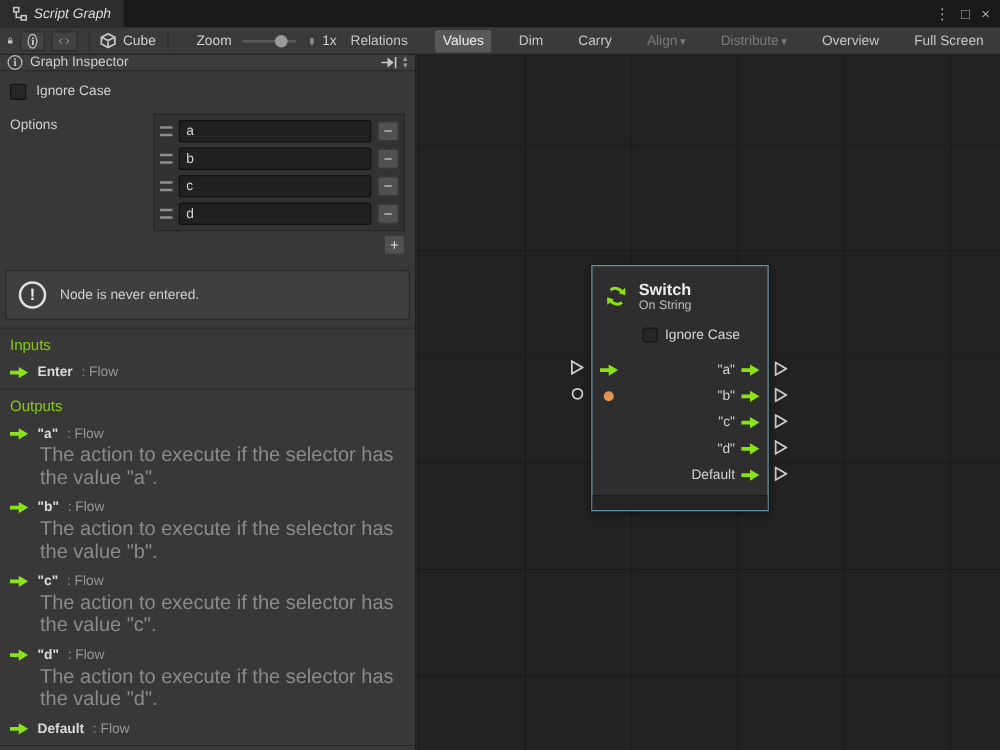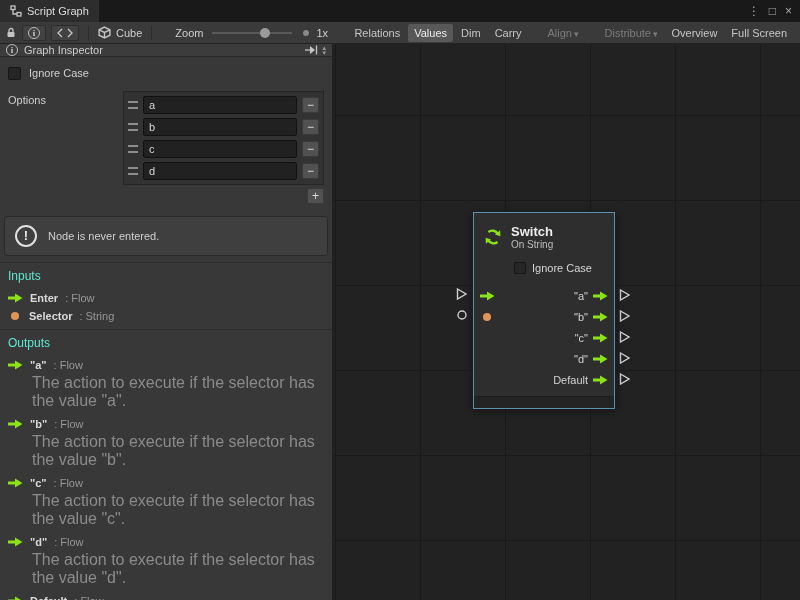--- a/index.html
+++ b/index.html
@@ -1,38 +1,38 @@
 <!DOCTYPE html>
 <html style="--flow-green: #8CE218; --value-orange: #E09558; --selection-blue: #5E8FAC;"><head>
 <meta charset="utf-8">
 <style>
   * { margin:0; padding:0; box-sizing:border-box; }
   html,body { width:800px; height:600px; overflow:hidden; }
   body { font-family:"Liberation Sans", sans-serif; font-size:11px; color:#cfcfcf; background:#383838; }
 
   
   .titlebar { height:22px; background:#191919; display:flex; align-items:stretch; }
-  .tab { display:flex; align-items:center; gap:5px; padding:0 10px; background:#2d2d2d; color:#dcdcdc; }
+  .tab { display:flex; align-items:center; gap:5px; padding:0 10px; background:#2d2d2d; color:#dcdcdc;font-style:italic; }
   .titlebar-right { margin-left:auto; display:flex; align-items:center; gap:9px; padding-right:8px; color:#a8a8a8; font-size:12px; }
   .titlebar-right span { cursor:default; }
 
   
   .toolbar { height:22px; background:#3a3a3a; border-bottom:1px solid #232323; display:flex; align-items:center; padding:0 5px; gap:5px; }
   .icon-btn { display:flex; align-items:center; justify-content:center; padding:1px 5px; border:1px solid #2d2d2d; background:#424242; border-radius:2px; min-width:20px; height:16px; }
   .sep { width:1px; height:14px; background:#2b2b2b; margin:0 4px; }
   .tb-group { display:flex; align-items:center; gap:5px; }
   .circle-i { width:12px; height:12px; border:1px solid #bdbdbd; border-radius:50%; color:#cfcfcf; font-size:9px; font-weight:bold; text-align:center; line-height:10px; font-family:"Liberation Serif", serif; }
   .slider { position:relative; width:80px; height:10px; margin:0 4px; }
   .slider .track { position:absolute; top:4px; left:0; right:0; height:2px; background:#5a5a5a; }
   .slider .handle { position:absolute; top:0; left:60%; width:10px; height:10px; border-radius:50%; background:#9a9a9a; }
   .zoom-dot { width:6px; height:6px; border-radius:50%; background:#8a8a8a; margin:0 2px; }
-  .tb-buttons { margin-left:auto; display:flex; align-items:flex-end; gap:2px; padding-right:2px; }
+  .tb-buttons { margin-left:auto; display:flex; align-items:flex-end; gap:16px; padding-right:2px; }
   .btn { padding:3px 6px; border-radius:2px; color:#c6c6c6; white-space:nowrap; }
   .btn.active { background:#585858; color:#ededed; }
-  .btn.disabled { color:#7b7b7b;margin-left:12px; }
+  .btn.disabled { color:#7b7b7b; }
   .caret { font-size:9px; margin-left:2px; }
 
   
   .main { display:flex; height:556px; }
 
   
   .inspector { width:333px; background:#383838; border-right:1px solid #1f1f1f; display:flex; flex-direction:column; overflow:hidden; }
   .insp-header { height:18px; background:#3c3c3c; border-bottom:1px solid #2a2a2a; display:flex; align-items:center; gap:6px; padding:0 6px; color:#cccccc; }
   .insp-header-icons { margin-left:auto; display:flex; align-items:center; gap:4px; color:#b0b0b0; }
   .spin { display:flex; flex-direction:column; line-height:5px; font-size:7px; color:#9a9a9a; }
@@ -46,21 +46,21 @@
   .options-col { flex:1; }
   .options-list { background:#323232; border:1px solid #262626; padding:2px 2px; }
   .opt-row { display:flex; align-items:center; gap:5px; height:22px; padding:0 2px; }
   .drag-handle { width:10px; height:8px; border-top:2px solid #8d8d8d; border-bottom:2px solid #8d8d8d; }
   .opt-field { flex:1; height:18px; background:#212121; border:1px solid #111111; border-radius:2px; color:#d6d6d6; padding:0 5px; font-family:"Liberation Sans", sans-serif; font-size:11px; outline:none; }
   .sq-btn { width:17px; height:16px; background:#515151; border:1px solid #3a3a3a; border-radius:2px; color:#dcdcdc; text-align:center; line-height:14px; font-size:12px; }
   .plus-row { display:flex; justify-content:flex-end; margin-top:3px; }
   .warn-box { margin:6px 4px; border:1px solid #292929; background:#3f3f3f; border-radius:3px; padding:8px 10px; display:flex; align-items:center; gap:11px; }
   .warn-icon { width:22px; height:22px; border:2px solid #e0e0e0; border-radius:50%; color:#e8e8e8; font-weight:bold; font-size:13px; text-align:center; line-height:18px; flex:none; }
   .section { border-top:1px solid #2b2b2b; padding:6px 8px 4px; }
-  .section-h { font-size:12px; color:#5eead4; margin-bottom:6px; }
+  .section-h { font-size:12px; color:#84cc16; margin-bottom:6px; }
   .port-item { display:flex; align-items:center; gap:7px; padding:3px 0; }
   .port-name { font-weight:bold; color:#dadada; }
   .port-type { color:#979797; }
   .port-desc { color:#8b8b8b; font-size:16px; padding:0 0 5px 24px; }
   .vdot { width:8px; height:8px; border-radius:50%; background:var(--value-orange,#E09558); flex:none; margin:0 3px; }
   .hr { height:1px; background:#2b2b2b; }
   .insp-bottom { flex:1; display:flex; flex-direction:column; }
   .insp-bottom .gap { height:30px; }
 
   
@@ -220,25 +220,20 @@
     <div class="section">
       <div class="section-h">Inputs</div>
       <div class="port-item">
         <svg class="fa" width="15" height="10" viewBox="0 0 15 10">
           <line x1="0" y1="5" x2="9" y2="5"></line>
             <polygon points="7,0.5 14.5,5 7,9.5"></polygon>
         </svg>
         <span class="port-name">Enter</span>
         <span class="port-type">: Flow</span>
       </div>
-      <div class="port-item">
-        <span class="vdot"></span>
-        <span class="port-name">Selector</span>
-        <span class="port-type">: String</span>
-      </div>
     </div>
 
     <div class="section">
       <div class="section-h">Outputs</div>
 
       <div class="port-item">
         <svg class="fa" width="15" height="10" viewBox="0 0 15 10">
             <line x1="0" y1="5" x2="9" y2="5"></line>
             <polygon points="7,0.5 14.5,5 7,9.5"></polygon>
           </svg>

